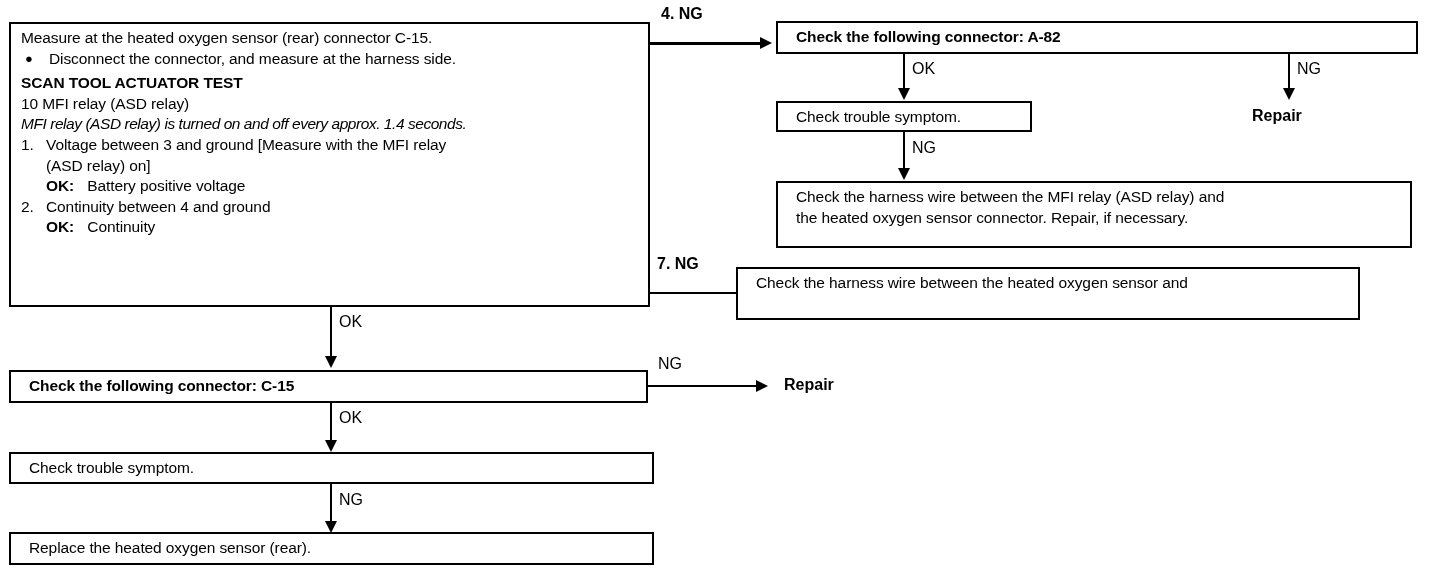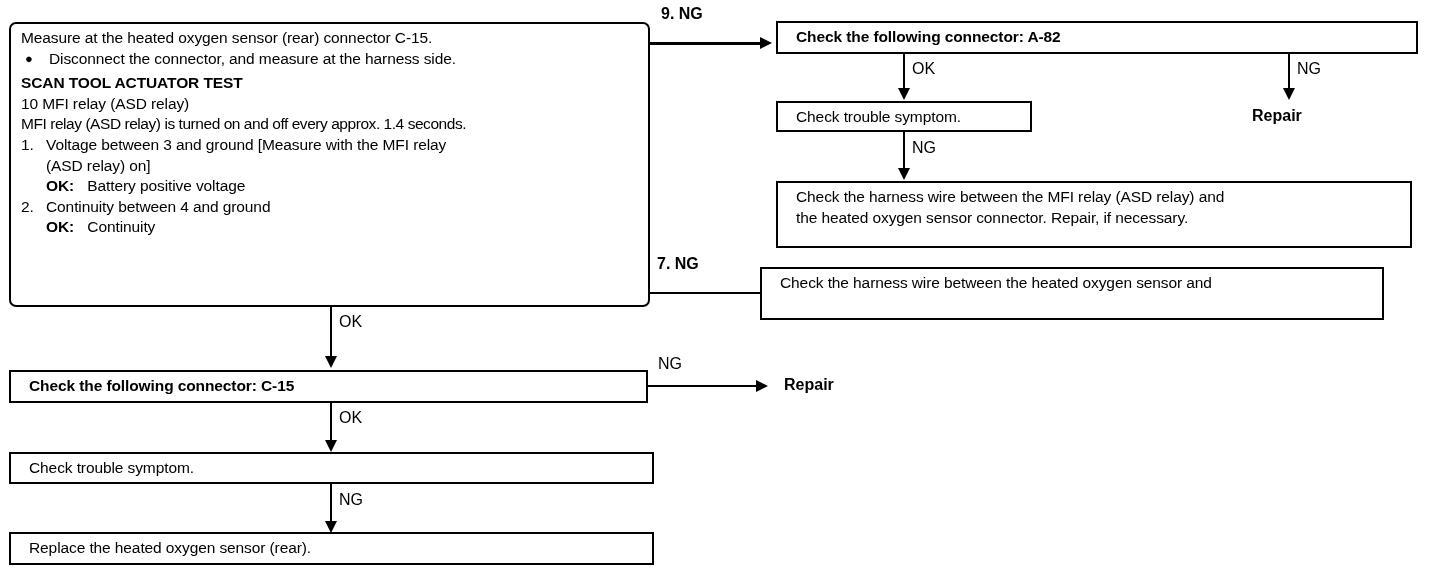--- a/index.html
+++ b/index.html
@@ -24,25 +24,24 @@
     background: #ffffff;
     box-sizing: border-box;
     padding: 3px 8px 3px 18px;
     font-size: 15.5px;
     line-height: 1.38;
     letter-spacing: -0.1px;
   }
   .box-main {
     padding: 4px 0 4px 10px;
     line-height: 1.33;
-    border-radius: 7px;
   }
   .bold { font-weight: bold; }
   .line { white-space: nowrap; }
-  .tight { letter-spacing: -0.45px; }
+  .tight { letter-spacing: -0.45px; font-style: italic; }
 
   
   .ind-bullet {
     display: flex;
     white-space: nowrap;
   }
   .ind-bullet .bullet-mark {
     width: 24px;
     flex: 0 0 24px;
     text-align: left;
@@ -139,21 +138,21 @@
       <span>Continuity between 4 and ground</span>
     </div>
     <div class="sub-cont">
       <span class="bold">OK:</span>
       <span style="padding-left:9px;">Continuity</span>
     </div>
   </div>
 
   <div class="hline thick" style="left:650px; top:42px; width:112px;"></div>
   <div class="arrow-right" style="left:760px; top:37px;"></div>
-  <div class="edge-label bold" style="left:661px; top:6px;">9. NG</div>
+  <div class="edge-label bold" style="left:661px; top:6px;">4. NG</div>
 
   <div class="box" style="left:776px; top:21px; width:642px; height:33px;">
     <div class="line bold">Check the following connector: A-82</div>
   </div>
 
   <div class="vline" style="left:903px; top:54px; height:35px;"></div>
   <div class="arrow-down" style="left:898px; top:88px;"></div>
   <div class="edge-label" style="left:912px; top:61px;">OK</div>
 
   <div class="vline" style="left:1288px; top:54px; height:35px;"></div>
@@ -171,21 +170,21 @@
 
   <div class="box" style="left:776px; top:181px; width:636px; height:67px;">
     <div class="line">Check the harness wire between the MFI relay (ASD relay) and</div>
     <div class="line">the heated oxygen sensor connector. Repair, if necessary.</div>
   </div>
 
   <div class="hline" style="left:650px; top:292px; width:112px;"></div>
   <div class="arrow-right" style="left:760px; top:287px;"></div>
   <div class="edge-label bold" style="left:657px; top:256px;">7. NG</div>
 
-  <div class="box" style="left:760px; top:267px; width:624px; height:53px;">
+  <div class="box" style="left:736px; top:267px; width:624px; height:53px;">
     <div class="line">Check the harness wire between the heated oxygen sensor and</div>
   </div>
 
   <div class="vline" style="left:330px; top:307px; height:50px;"></div>
   <div class="arrow-down" style="left:325px; top:356px;"></div>
   <div class="edge-label" style="left:339px; top:314px;">OK</div>
 
   <div class="box" style="left:9px; top:370px; width:639px; height:33px;">
     <div class="line bold">Check the following connector: C-15</div>
   </div>

